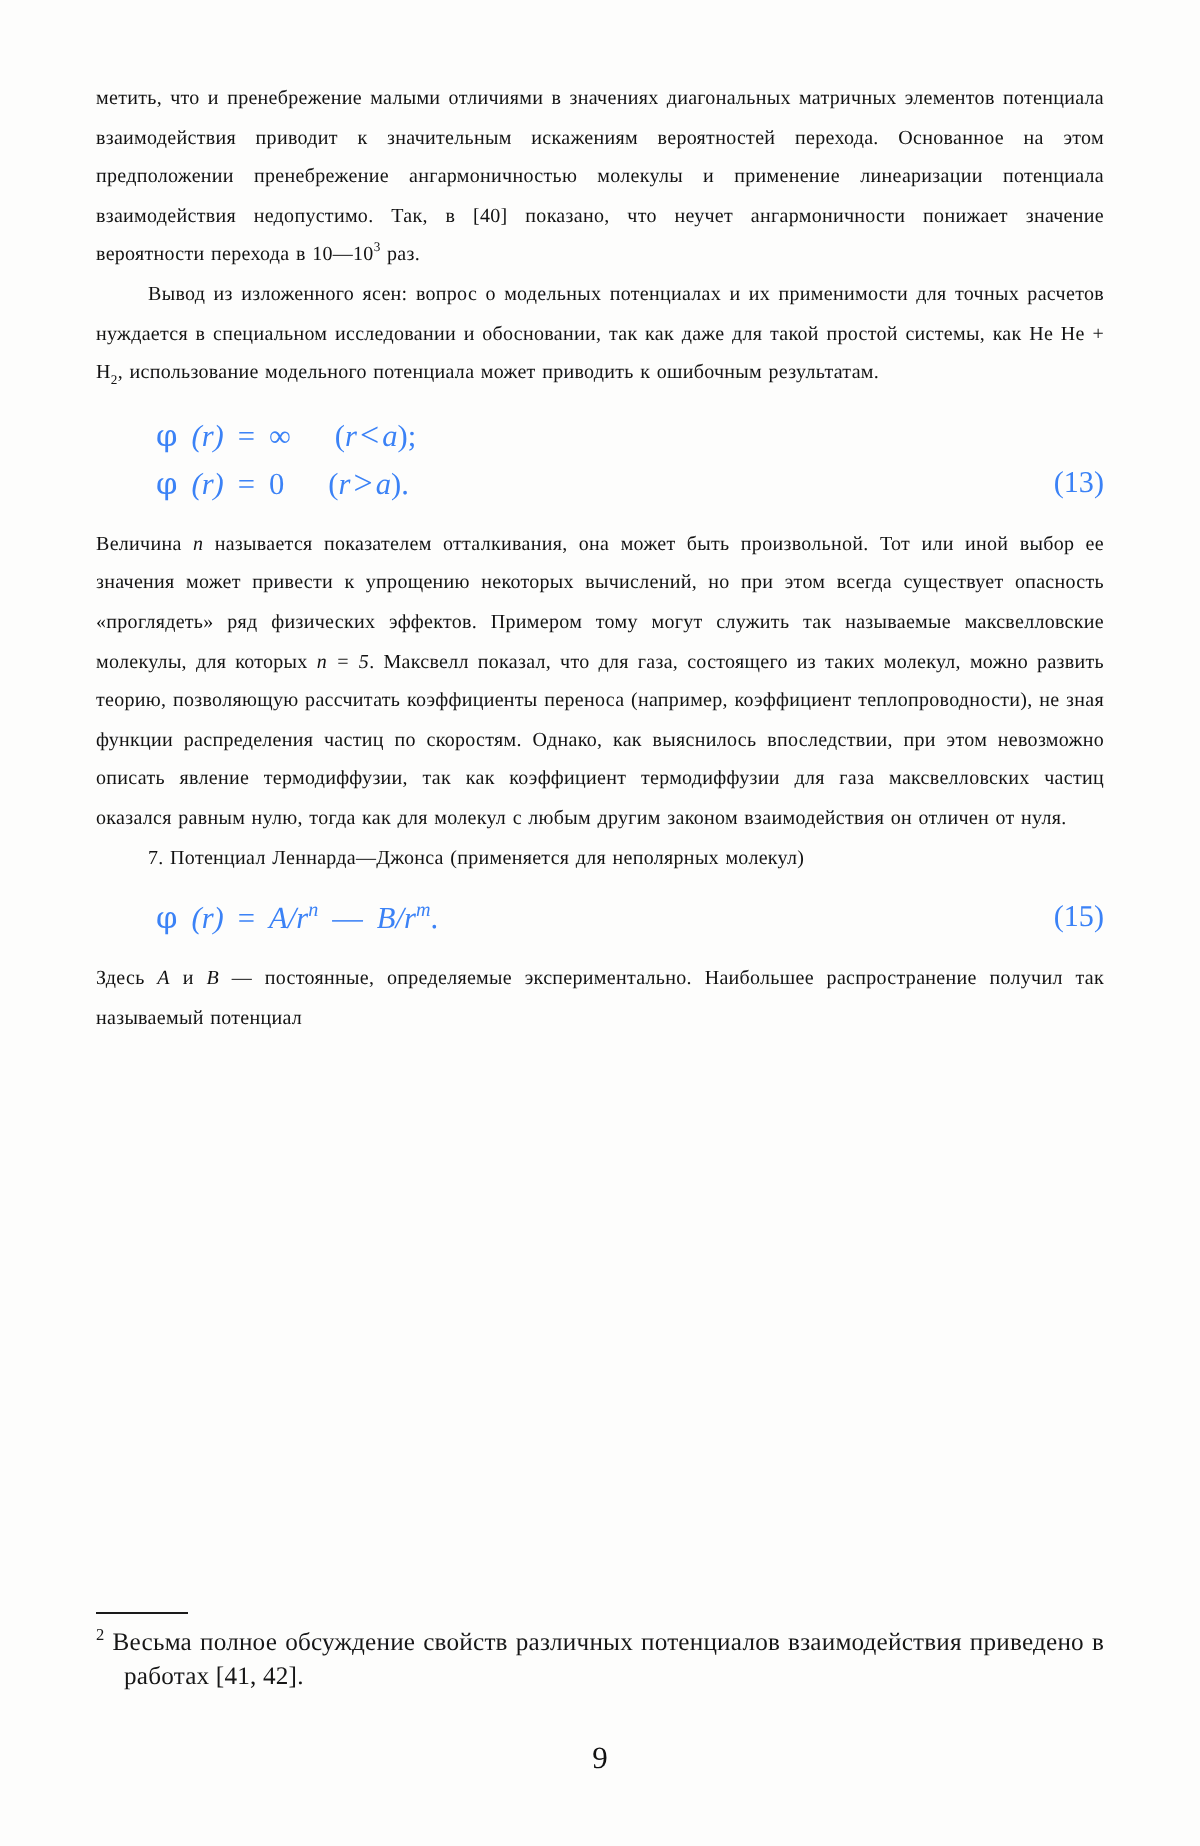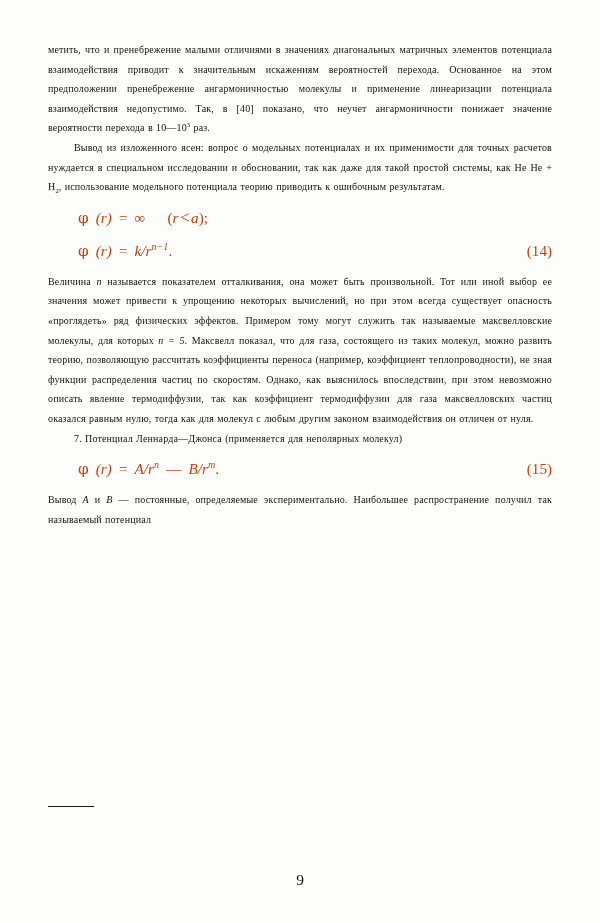--- a/index.html
+++ b/index.html
@@ -38,21 +38,21 @@
   .eqblock {
     position: relative;
     margin: 9px 0 9px 0;
   }
   .eqline {
     position: relative;
     font-size: 15.3px;
     line-height: 23px;
     padding-left: 30px;
     white-space: nowrap;
-    color: #c2410c;
+    color: #3b82f6;
   }
   .eqnum {
     position: absolute;
     right: 0;
     bottom: 0;
     font-size: 15.1px;
     line-height: 23px;
   }
   .mi {
     font-family: "Liberation Serif", "DejaVu Serif", serif;
@@ -122,45 +122,44 @@
 </style>
 </head>
 <body>
 
 <div class="page">
 
   <div class="content">
 
     <p class="body"><span>метить, что и пренебрежение малыми отличиями в значениях диагональных матричных элементов потенциала взаимодействия приводит к значительным искажениям вероятностей перехода. Основанное на этом предположении пренебрежение ангармоничностью молекулы и применение линеаризации потенциала взаимодействия недопустимо. Так, в [40] показано, что неучет ангармоничности понижает значение вероятности перехода в 10—10</span><sup class="num">3</sup><span> раз.</span></p>
 
-    <p class="body indent"><span>Вывод из изложенного ясен: вопрос о модельных потенциалах и их применимости для точных расчетов нуждается в специальном исследовании и обосновании, так как даже для такой простой системы, как Не</span> <span>Не</span> <span>+</span> <span>H</span><sub class="num">2</sub><span>, использование модельного потенциала теорию приводить к ошибочным результатам.</span></p>
+    <p class="body indent"><span>Вывод из изложенного ясен: вопрос о модельных потенциалах и их применимости для точных расчетов нуждается в специальном исследовании и обосновании, так как даже для такой простой системы, как Не</span> <span>Не</span> <span>+</span> <span>H</span><sub class="num">2</sub><span>, использование модельного потенциала может приводить к ошибочным результатам.</span></p>
 
 
 
     <div class="eqblock">
       <div class="eqline"><span class="mphi">φ</span><span class="gap-sm"></span><span class="mi">(r)</span><span class="gap-sm"></span><span>=</span><span class="gap-sm"></span><span>∞</span><span class="gap-md"></span><span>(</span><span class="mi">r</span><span class="rel">&lt;</span><span class="mi">a</span><span>);</span></div>
+      <div class="eqline"><span class="mphi">φ</span><span class="gap-sm"></span><span class="mi">(r)</span><span class="gap-sm"></span><span>=</span><span class="gap-sm"></span><span>0</span><span class="gap-md"></span><span>(</span><span class="mi">r</span><span class="rel">&gt;</span><span class="mi">a</span><span>).</span><span class="eqnum">(13)</span></div>
     </div>
 
 
 
-    <div class="eqblock">
-      <div class="eqline"><span class="mphi">φ</span><span class="gap-sm"></span><span class="mi">(r)</span><span class="gap-sm"></span><span>=</span><span class="gap-sm"></span><span class="mi">k/r</span><sup class="expo">n−1</sup><span>.</span><span class="eqnum">(14)</span></div>
-    </div>
 
     <p class="body"><span>Величина </span><span class="mi">n</span><span> называется показателем отталкивания, она может быть произвольной. Тот или иной выбор ее значения может привести к упрощению некоторых вычислений, но при этом всегда существует опасность «проглядеть» ряд физических эффектов. Примером тому могут служить так называемые максвелловские  молекулы, для которых </span><span class="mi">n = 5</span><span>. Максвелл показал, что для газа,  состоящего из таких молекул, можно развить теорию, позволяющую рассчитать коэффициенты переноса (например, коэффициент теплопроводности), не зная функции распределения частиц по скоростям. Однако, как выяснилось впоследствии, при этом невозможно описать явление термодиффузии, так как коэффициент термодиффузии для газа максвелловских частиц оказался равным нулю, тогда как для молекул с любым другим законом взаимодействия он отличен от нуля.</span></p>
 
     <p class="body indent">7. Потенциал Леннарда—Джонса  (применяется  для  неполярных молекул)</p>
 
     <div class="eqblock">
       <div class="eqline"><span class="mphi">φ</span><span class="gap-sm"></span><span class="mi">(r)</span><span class="gap-sm"></span><span>=</span><span class="gap-sm"></span><span class="mi">A/r</span><sup class="expo">n</sup><span class="gap-sm"></span><span>—</span><span class="gap-sm"></span><span class="mi">B/r</span><sup class="expo">m</sup><span>.</span><span class="eqnum">(15)</span></div>
     </div>
 
-    <p class="body"><span>Вывод </span><span class="mi">A</span><span>  и  </span><span class="mi">B</span><span> — постоянные,  определяемые  экспериментально. Наибольшее распространение получил так называемый потенциал</span></p>
+    <p class="body"><span>Здесь </span><span class="mi">A</span><span>  и  </span><span class="mi">B</span><span> — постоянные,  определяемые  экспериментально. Наибольшее распространение получил так называемый потенциал</span></p>
 
   </div>
 
   <div class="footnote-wrap">
     <div class="footnote-rule"></div>
+    <div class="footnote-text"><sup class="num">2</sup> <span class="fn-body">Весьма полное обсуждение свойств различных потенциалов взаимодействия приведено в работах [41, 42].</span></div>
   </div>
 
   <div class="pagenum">9</div>
 
 </div>
 
 </body></html>

